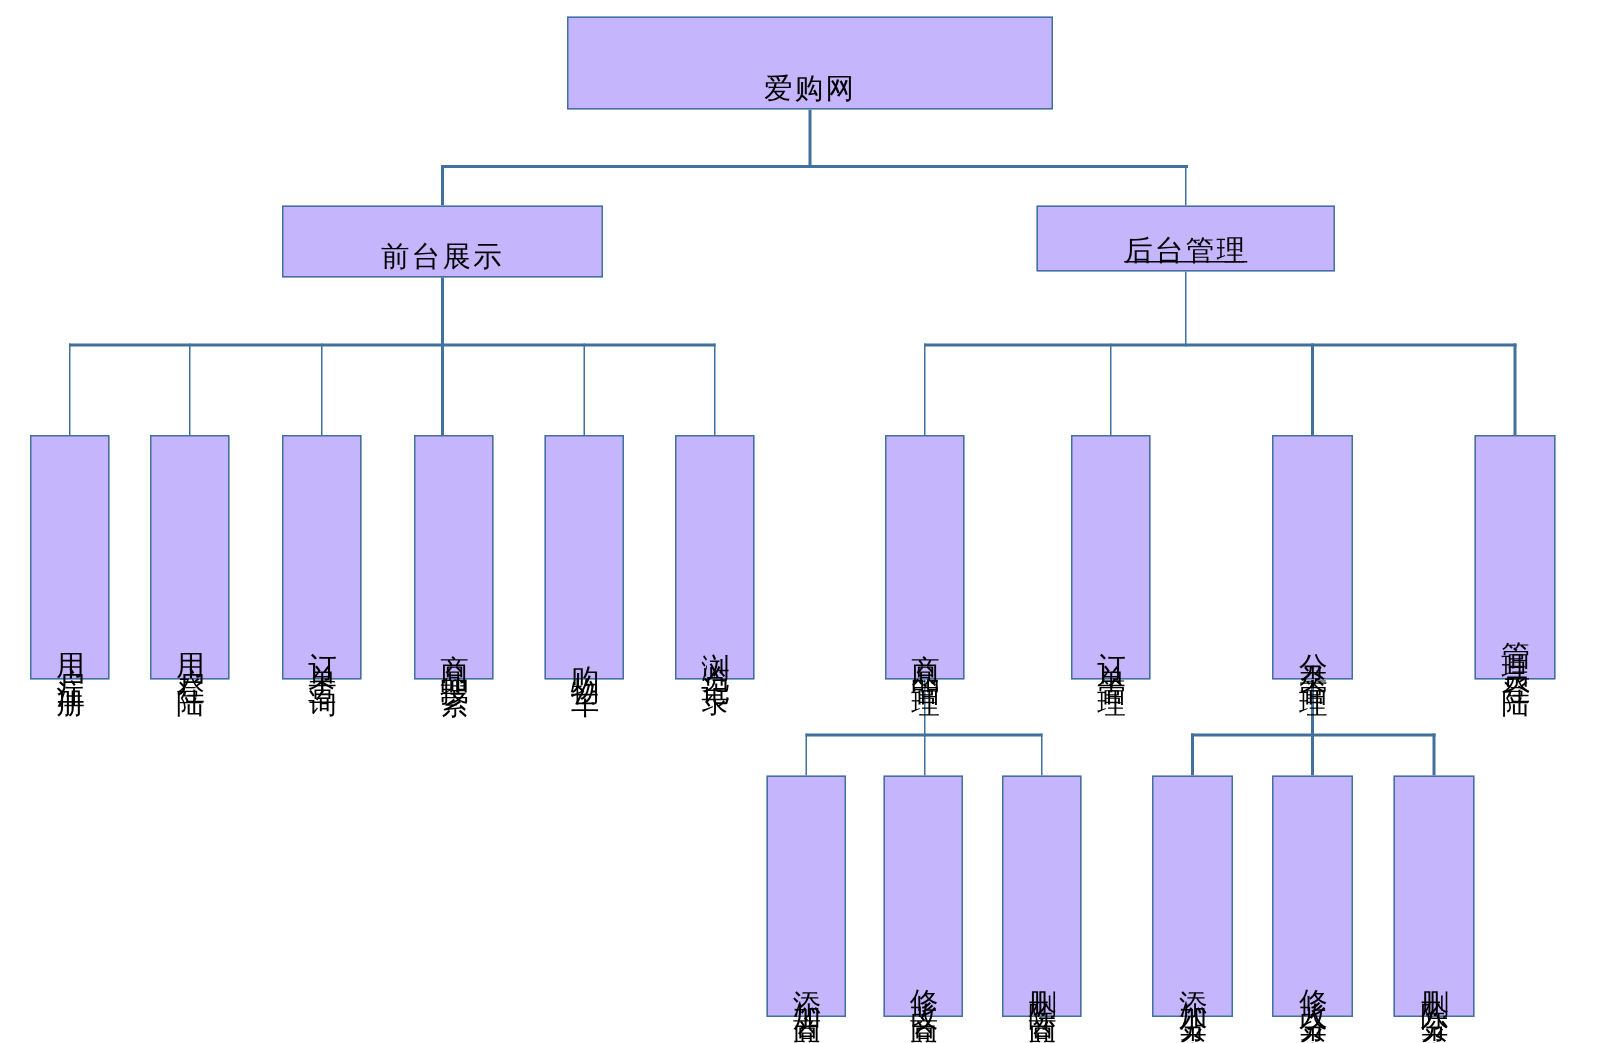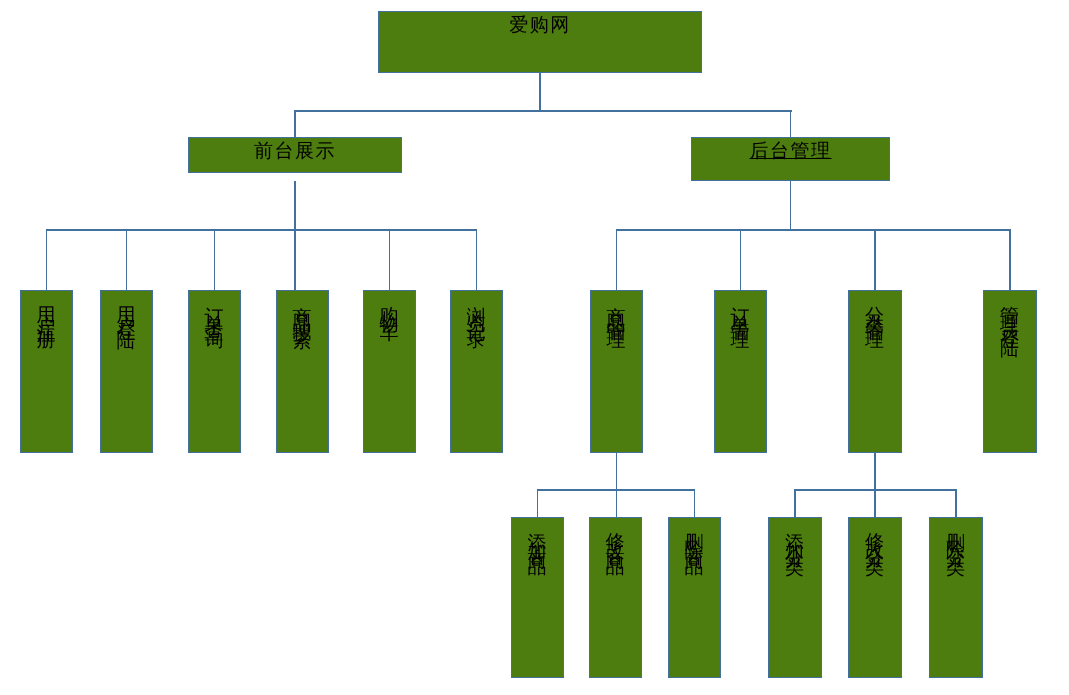--- a/index.html
+++ b/index.html
@@ -11,23 +11,23 @@
   #canvas {
     position: relative;
     width: 1069px;
     height: 695px;
     background: #ffffff;
     overflow: hidden;
   }
   .box {
     position: absolute;
     border: 1.5px solid #41719C;
-    background: #4d7c0f;
+    background: #c4b5fd;
     display: flex;
-    align-items: flex-start;
+    align-items: flex-end;
     justify-content: center;
     box-sizing: border-box;
     color: #000000;
   }
   .hlabel {
     font-size: 19px;
     letter-spacing: 1.5px;
     color: #000000;
     white-space: nowrap;
   }
@@ -38,21 +38,21 @@
     letter-spacing: 8px;
     line-height: 1;
     color: #000000;
   }
   .line {
     position: absolute;
     background: #41719C;
   }
   
   #b-root   { left: 378px; top: 11px;  width: 324px; height: 62px; }
-  #b-front  { left: 188px; top: 137px; width: 214px; height: 36px; }
+  #b-front  { left: 188px; top: 137px; width: 214px; height: 48px; }
   #b-back   { left: 691px; top: 137px; width: 199px; height: 44px; text-decoration: underline; }
 
   #b-reg    { left: 20px;  top: 290px; width: 53px; height: 163px; }
   #b-login  { left: 100px; top: 290px; width: 53px; height: 163px; }
   #b-oquery { left: 188px; top: 290px; width: 53px; height: 163px; }
   #b-search { left: 276px; top: 290px; width: 53px; height: 163px; }
   #b-cart   { left: 363px; top: 290px; width: 53px; height: 163px; }
   #b-hist   { left: 450px; top: 290px; width: 53px; height: 163px; }
 
   #b-pmgmt  { left: 590px; top: 290px; width: 53px; height: 163px; }

